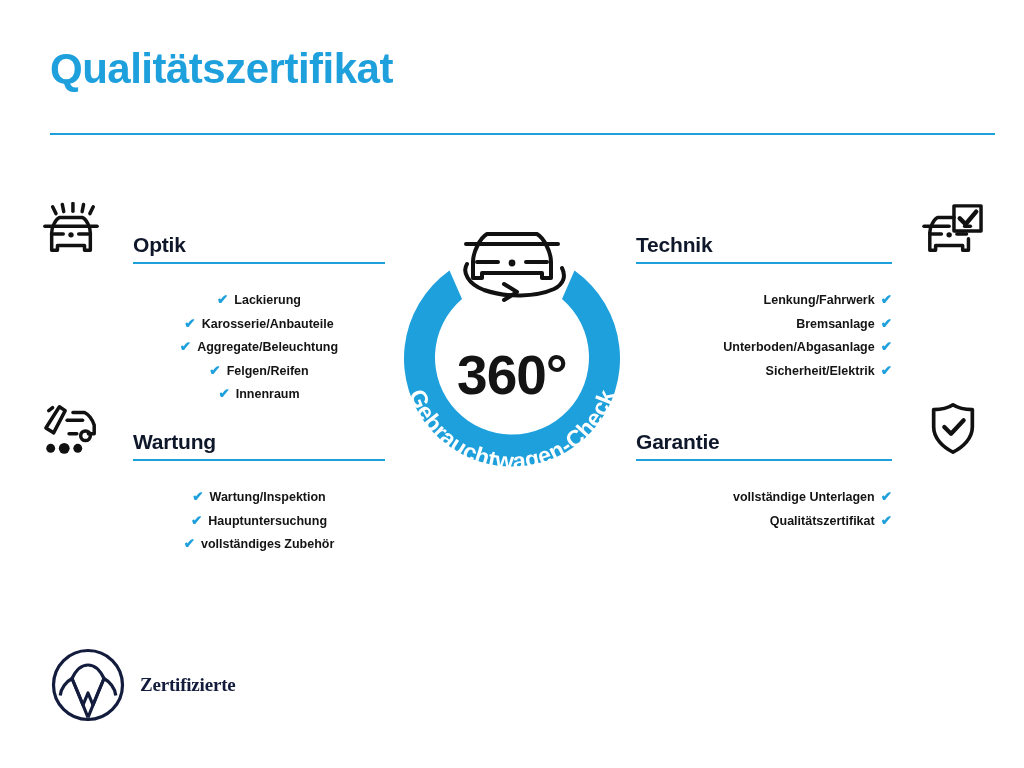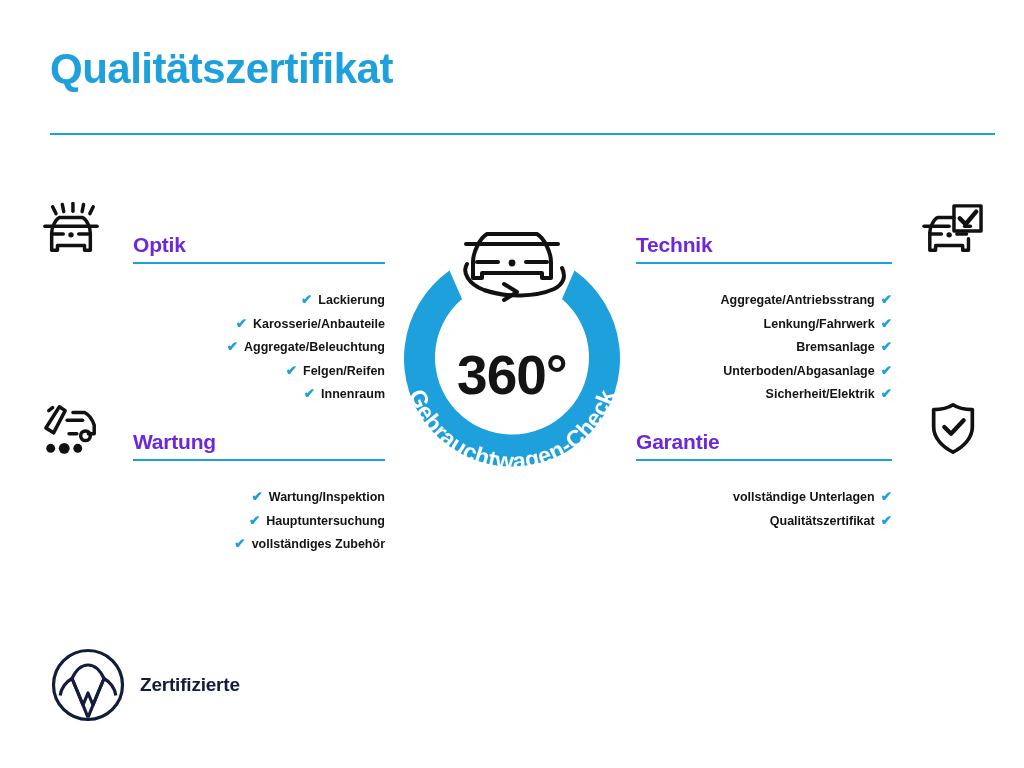--- a/index.html
+++ b/index.html
@@ -78,21 +78,21 @@
   .sec-head {
     position: absolute;
     top: 34px;
   }
   .col-left .sec-head  { left: 93px; width: 252px; text-align: left; }
   .col-right .sec-head { left: 0px;  width: 256px; text-align: left; }
 
   .sec-title {
     font-size: 21px;
     font-weight: 700;
-    color: #6d28d9;
+    color: #0f172a;
     line-height: 1.05;
     letter-spacing: -0.2px;
   }
   .sec-rule {
     margin-top: 6px;
     height: 2px;
     background: #1EA0DC;
     width: 100%;
   }
 
@@ -108,21 +108,21 @@
     color: #141414;
   }
   .col-left .sec-list  { left: 93px; width: 252px; }
   .col-right .sec-list { left: 0px;  width: 256px; }
 
   .sec-list li {
     height: 23.5px;
     line-height: 23.5px;
     white-space: nowrap;
   }
-  .col-left .sec-list li  { text-align: right; }
+  .col-left .sec-list li  { text-align: center; }
   .col-right .sec-list li { text-align: right; }
 
   .chk {
     color: #1EA0DC;
     font-size: 13.5px;
     font-weight: 700;
   }
   .col-left .chk  { margin-right: 6px; }
   .col-right .chk { margin-left: 6px; }
 
@@ -160,20 +160,21 @@
   }
   .vw-mark { width: 76px; height: 76px; }
   .vw-mark svg { width: 100%; height: 100%; display: block; }
   .vw-text {
     margin-left: 14px;
     font-size: 19px;
     font-weight: 700;
     line-height: 1.35;
     color: #131C3C;
     letter-spacing: -0.2px;
+    font-family: Liberation Serif, serif;
   }
 </style>
 </head>
 <body>
 
 <div class="page">
 
   <div class="page-title">Qualitätszertifikat</div>
   <div class="header-rule"></div>
 
@@ -256,21 +257,20 @@
             <path d="M39 17 L45 23 L56 10" stroke-width="4.6"></path>
           </g>
           <circle cx="28" cy="34" r="2.8" fill="#111111"></circle>
         </svg>
       </div>
       <div class="sec-head">
         <div class="sec-title">Technik</div>
         <div class="sec-rule"></div>
       </div>
       <ul class="sec-list">
-        <li><span>Aggregate/Antriebsstrang</span><span class="chk">✔</span></li>
         <li><span>Lenkung/Fahrwerk</span><span class="chk">✔</span></li>
         <li><span>Bremsanlage</span><span class="chk">✔</span></li>
         <li><span>Unterboden/Abgasanlage</span><span class="chk">✔</span></li>
         <li><span>Sicherheit/Elektrik</span><span class="chk">✔</span></li>
       </ul>
     </div>
 
     <div class="section garantie">
       <div class="sec-icon">
         <svg viewBox="0 0 64 60">

